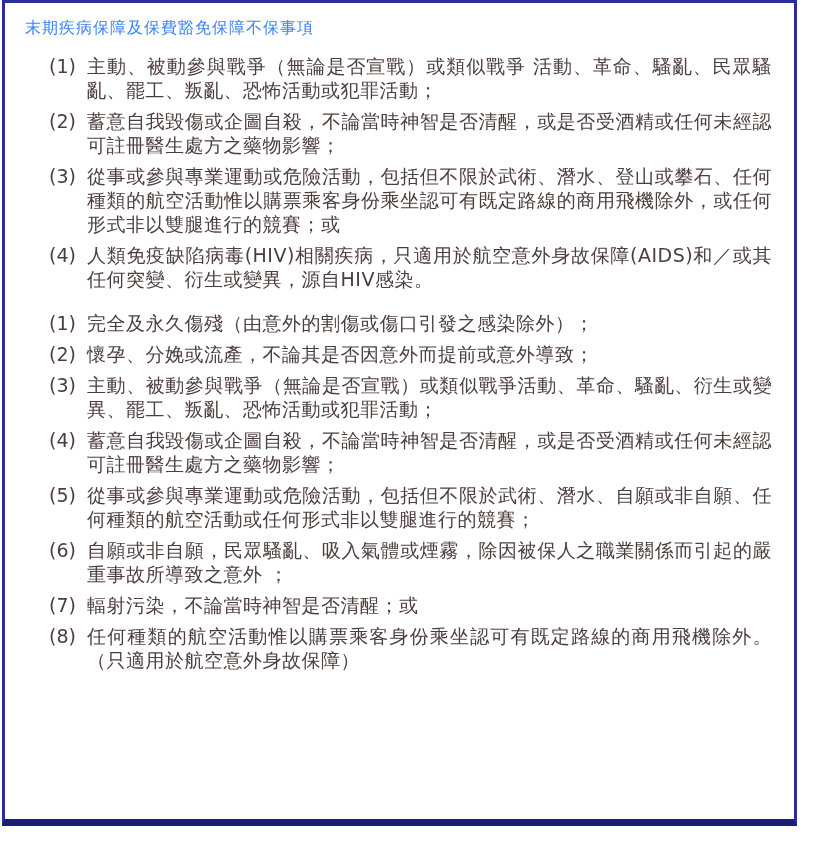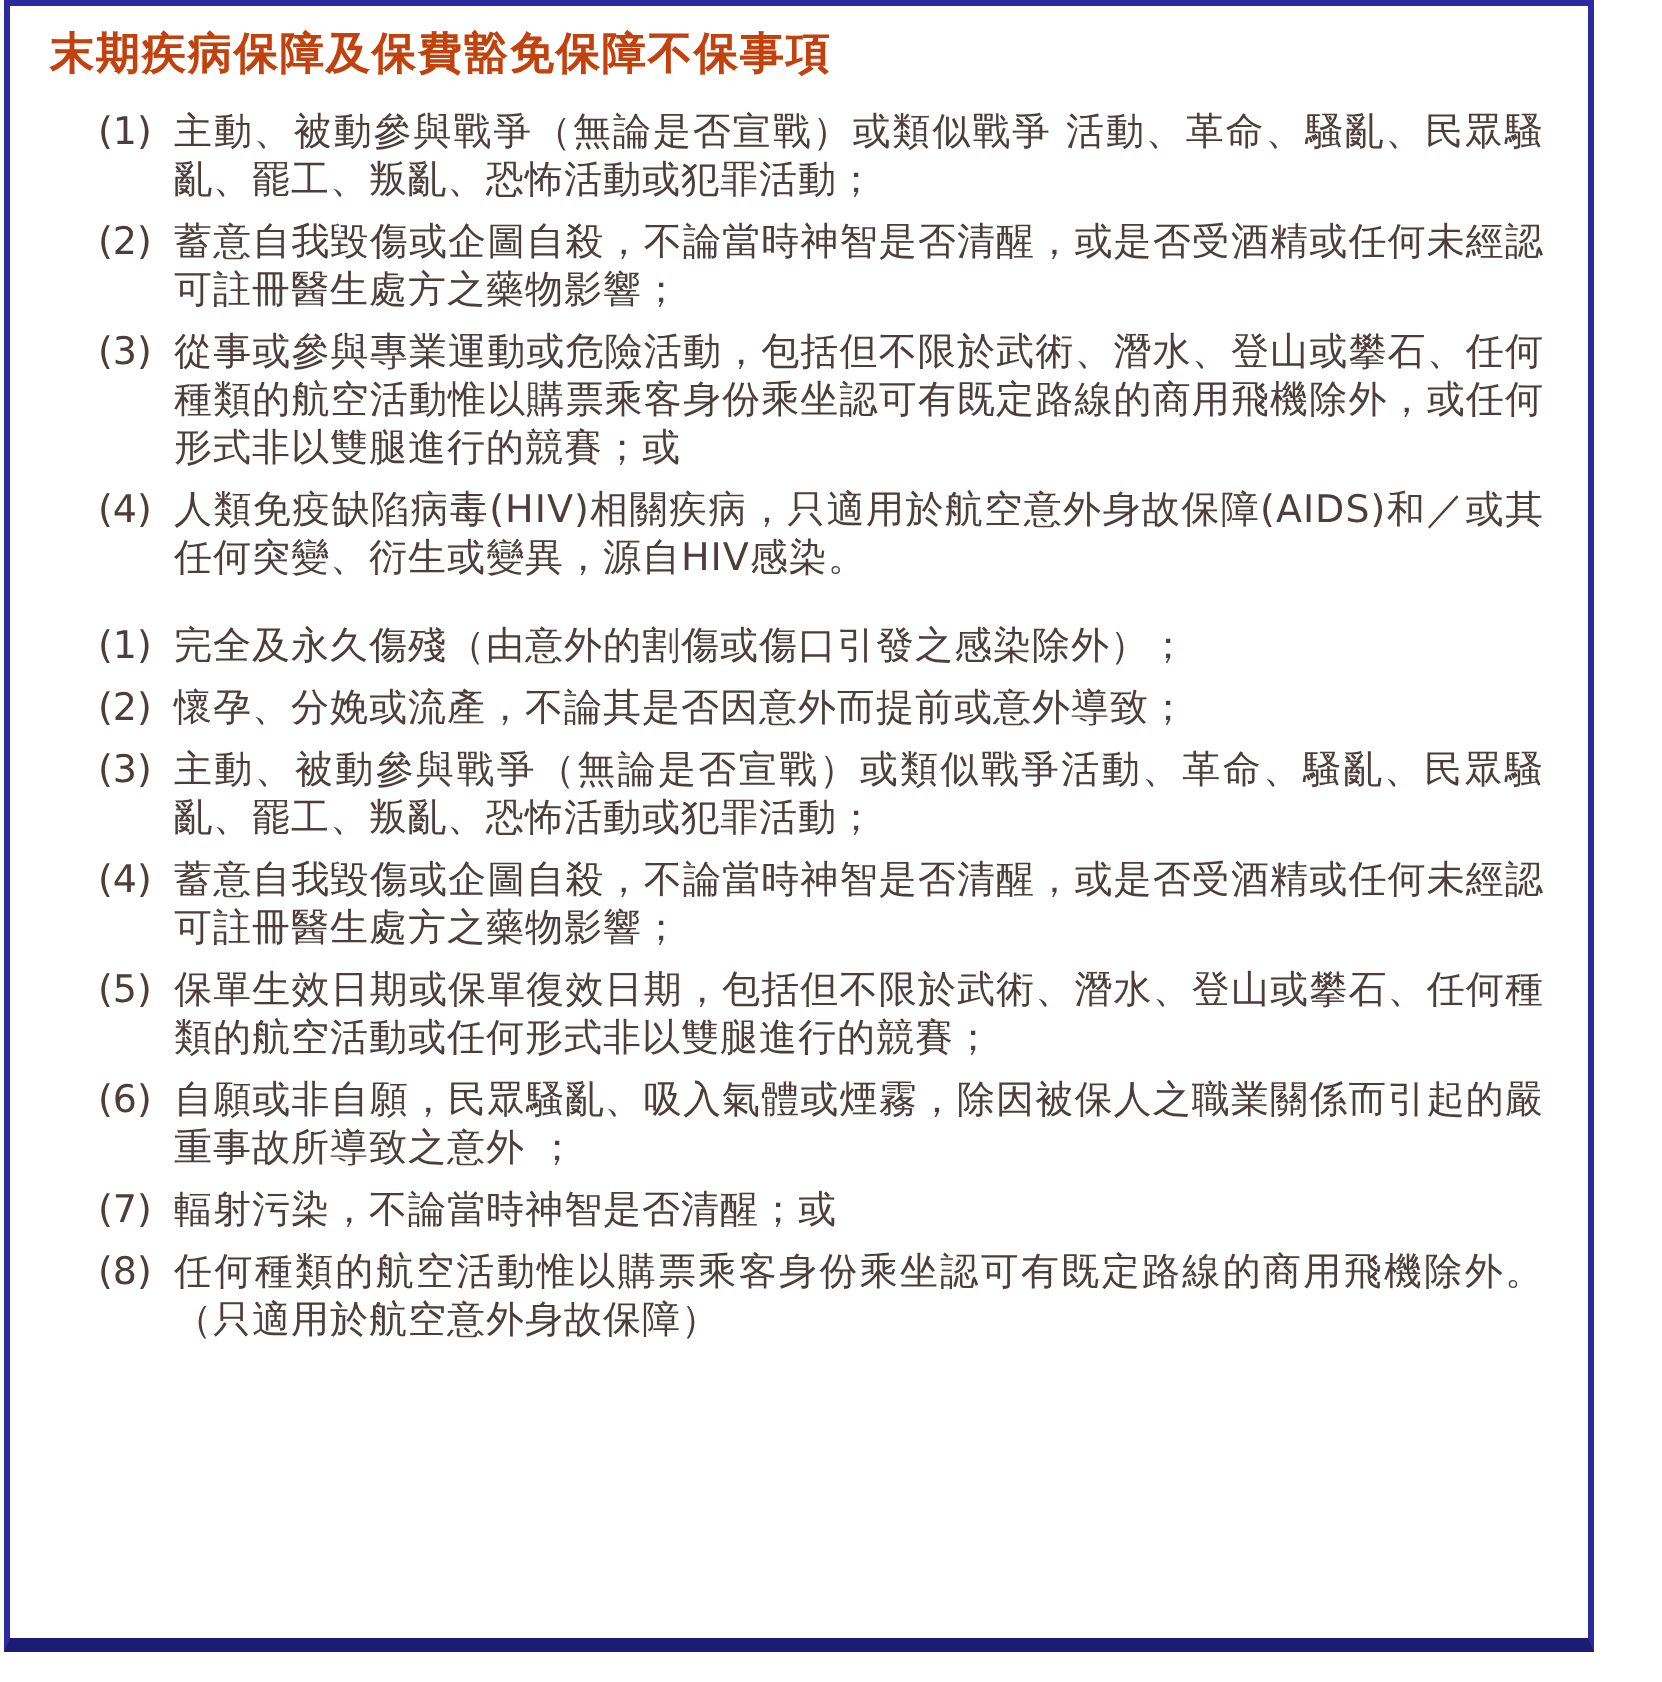--- a/index.html
+++ b/index.html
@@ -19,24 +19,24 @@
     width: 795px;
     height: 826px;
     background: #ffffff;
     border: 3px solid #2b2b9e;
     border-bottom: 7px solid #1c1c74;
     padding: 12px 22px 8px 20px;
     overflow: hidden;
   }
   .section-heading {
     margin: 0 0 14px 0;
-    font-size: 22px;
+    font-size: 16px;
     line-height: 25px;
-    font-weight: bold;
-    color: #c2410c;
+    font-weight: normal;
+    color: #3b82f6;
     letter-spacing: 1px;
   }
   .section-heading.second {
     margin-top: 18px;
   }
   .intro {
     margin: 0;
     font-size: 19px;
     line-height: 25px;
     color: #4d3d3d;
@@ -98,29 +98,29 @@
     <div class="li">
       <span class="marker">(1)</span>
       <span class="li-text">完全及永久傷殘（由意外的割傷或傷口引發之感染除外）；</span>
     </div>
     <div class="li">
       <span class="marker">(2)</span>
       <span class="li-text">懷孕、分娩或流產，不論其是否因意外而提前或意外導致；</span>
     </div>
     <div class="li">
       <span class="marker">(3)</span>
-      <span class="li-text">主動、被動參與戰爭（無論是否宣戰）或類似戰爭活動、革命、騷亂、民眾騷亂、罷工、叛亂、恐怖活動或犯罪活動；</span>
+      <span class="li-text">主動、被動參與戰爭（無論是否宣戰）或類似戰爭活動、革命、騷亂、衍生或變異、罷工、叛亂、恐怖活動或犯罪活動；</span>
     </div>
     <div class="li">
       <span class="marker">(4)</span>
       <span class="li-text">蓄意自我毀傷或企圖自殺，不論當時神智是否清醒，或是否受酒精或任何未經認可註冊醫生處方之藥物影響；</span>
     </div>
     <div class="li">
       <span class="marker">(5)</span>
-      <span class="li-text">保單生效日期或保單復效日期，包括但不限於武術、潛水、登山或攀石、任何種類的航空活動或任何形式非以雙腿進行的競賽；</span>
+      <span class="li-text">從事或參與專業運動或危險活動，包括但不限於武術、潛水、自願或非自願、任何種類的航空活動或任何形式非以雙腿進行的競賽；</span>
     </div>
     <div class="li">
       <span class="marker">(6)</span>
       <span class="li-text">自願或非自願，民眾騷亂、吸入氣體或煙霧，除因被保人之職業關係而引起的嚴重事故所導致之意外 ；</span>
     </div>
     <div class="li">
       <span class="marker">(7)</span>
       <span class="li-text">輻射污染，不論當時神智是否清醒；或</span>
     </div>
     <div class="li">

